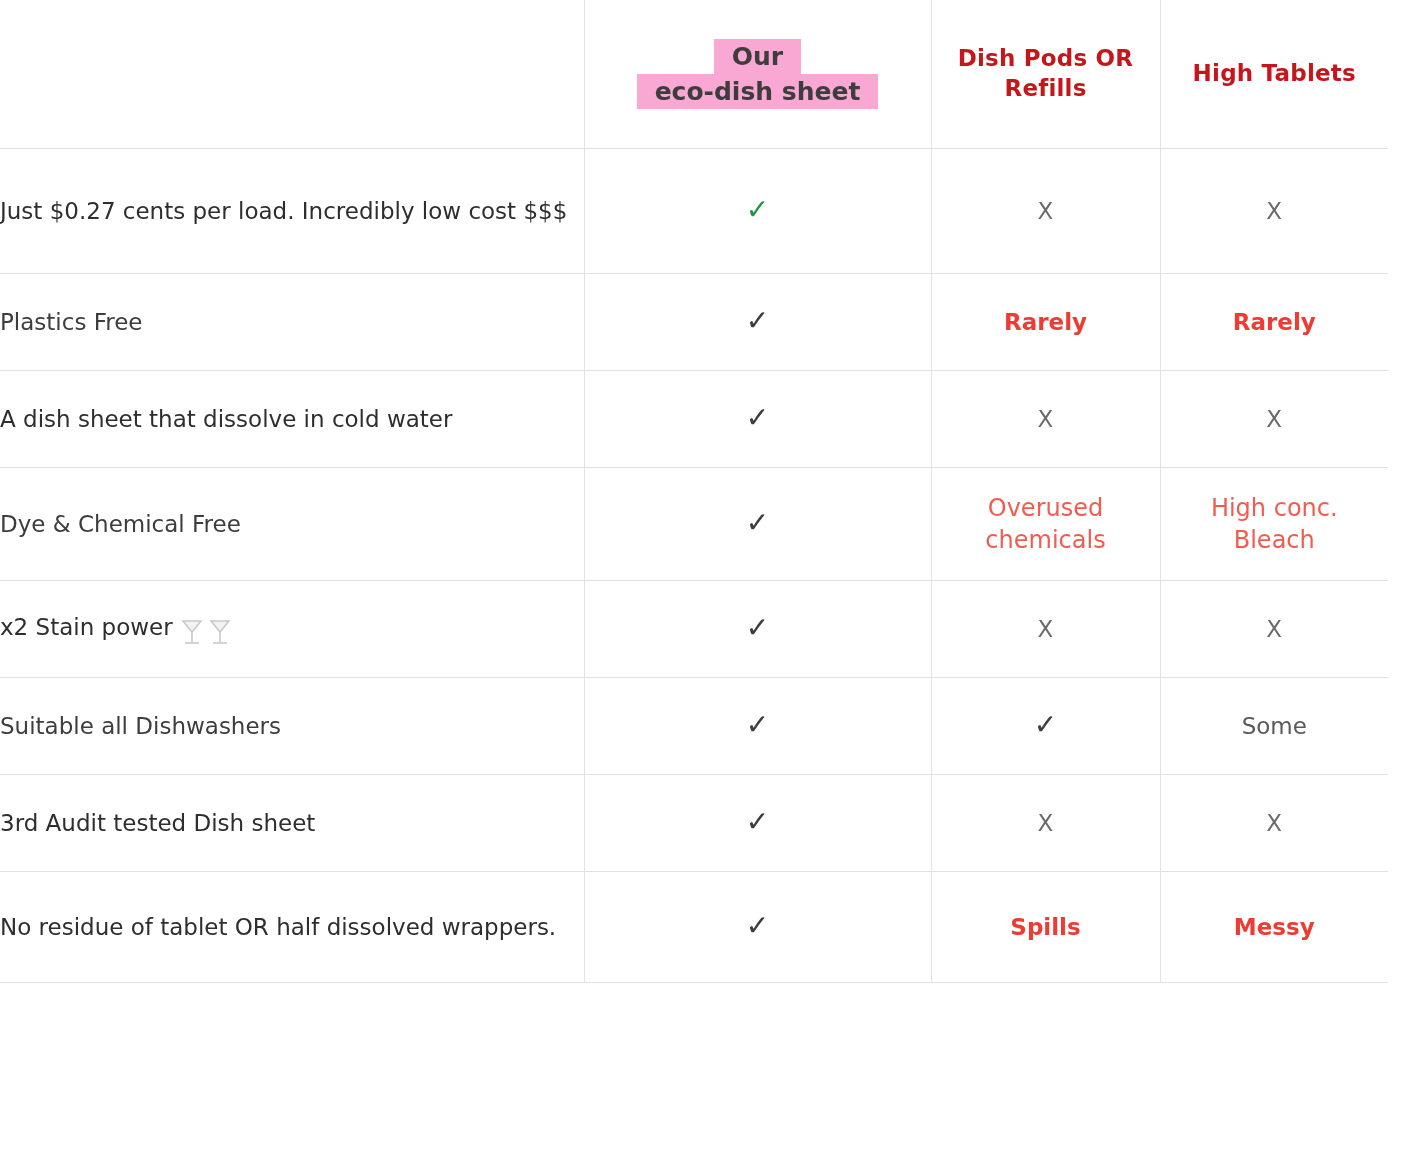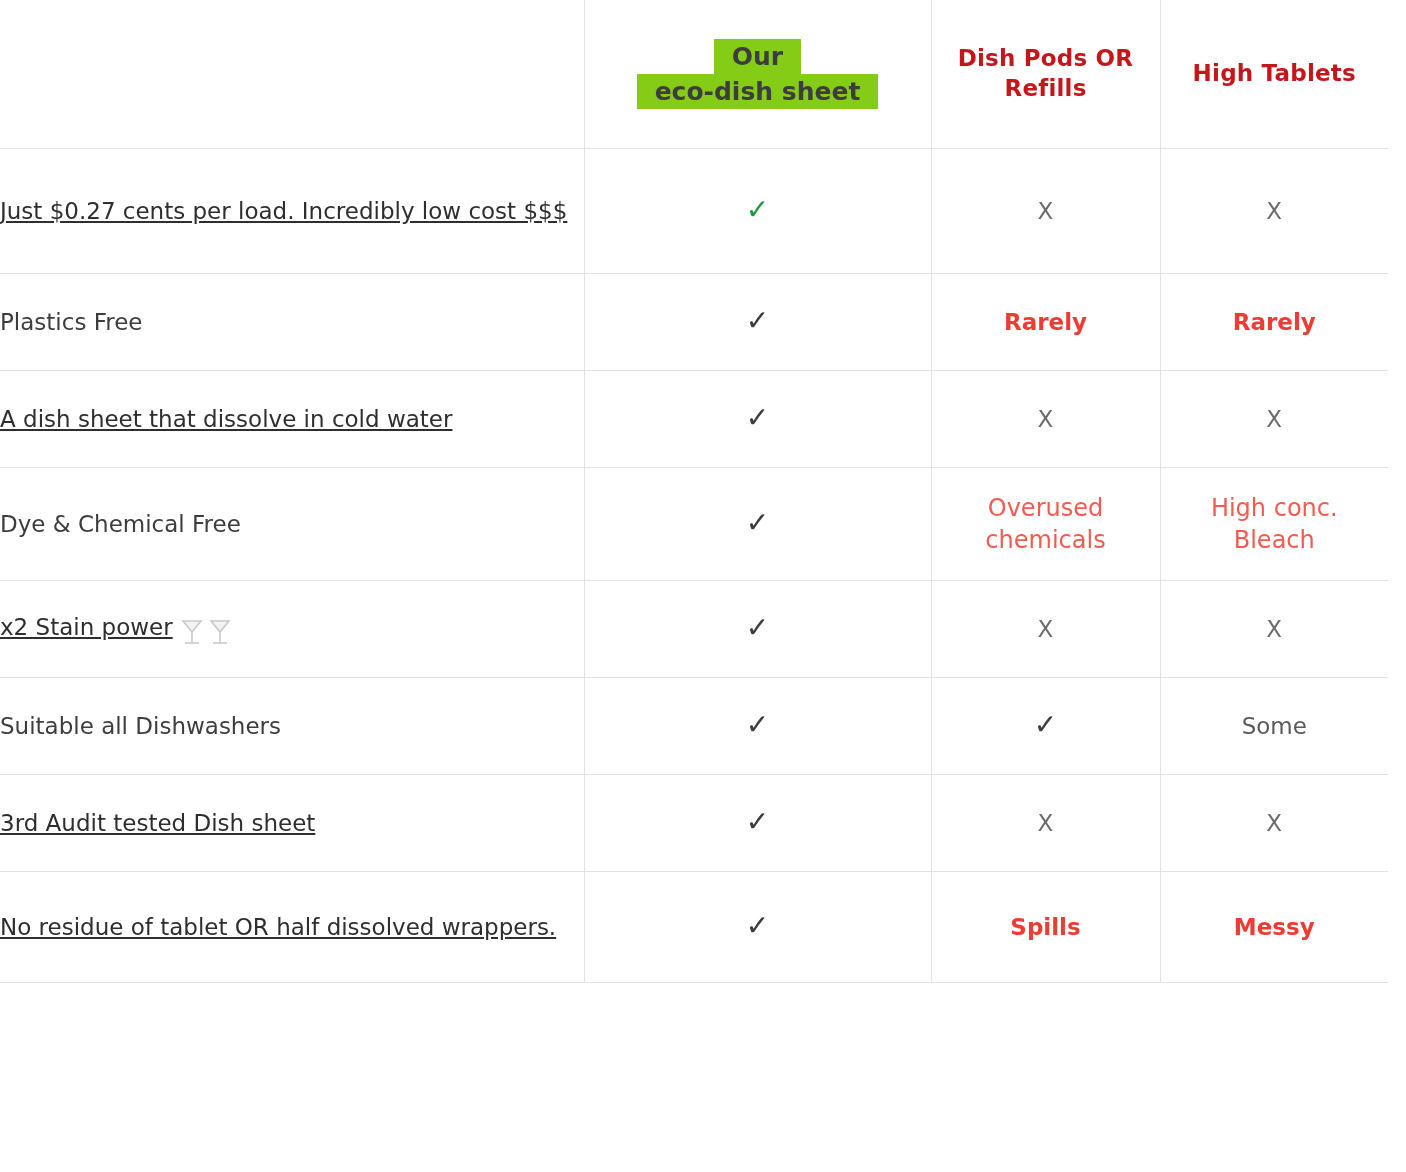--- a/index.html
+++ b/index.html
@@ -47,40 +47,40 @@
     font-weight: bold;
   }
   .hdr-blank { border-right: 1px solid #e2e2e2; }
   .hdr-ours {
     font-size: 25px;
     font-weight: normal;
     color: #3d3d3d;
     line-height: 1.32;
   }
   .hdr-ours .hl {
-    background: #84cc16;
+    background: #f9a8d4;
     padding: 1px 18px;
     display: inline-block;
   }
   .hdr-red {
     color: #c5171b;
     font-size: 23px;
     line-height: 1.3;
     letter-spacing: 0.2px;
   }
 
   
   .feature {
     padding: 22px 0 22px 26px;
     font-size: 23px;
     line-height: 1.42;
     color: #3d3d3d;
     text-align: left;
   }
-  .feature.bold { font-weight: normal; color: #2e2e2e; text-decoration: underline; }
+  .feature.bold { font-weight: normal; color: #2e2e2e; }
   .cell {
     text-align: center;
     font-size: 23px;
     line-height: 1.4;
     color: #4a4a4a;
   }
   .check-green {
     color: #1a9a3c;
     font-size: 28px;
     line-height: 1;

